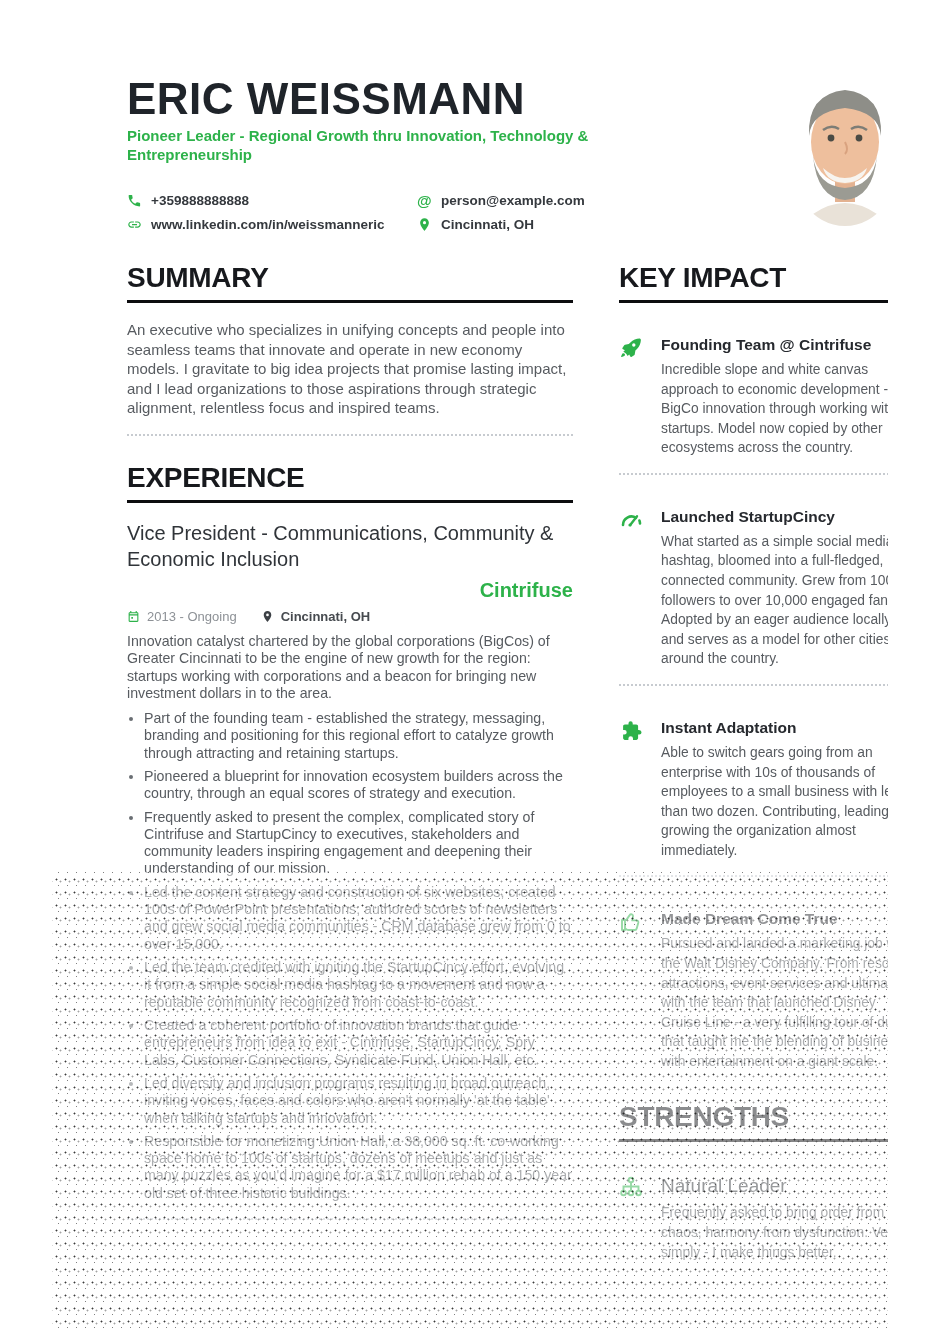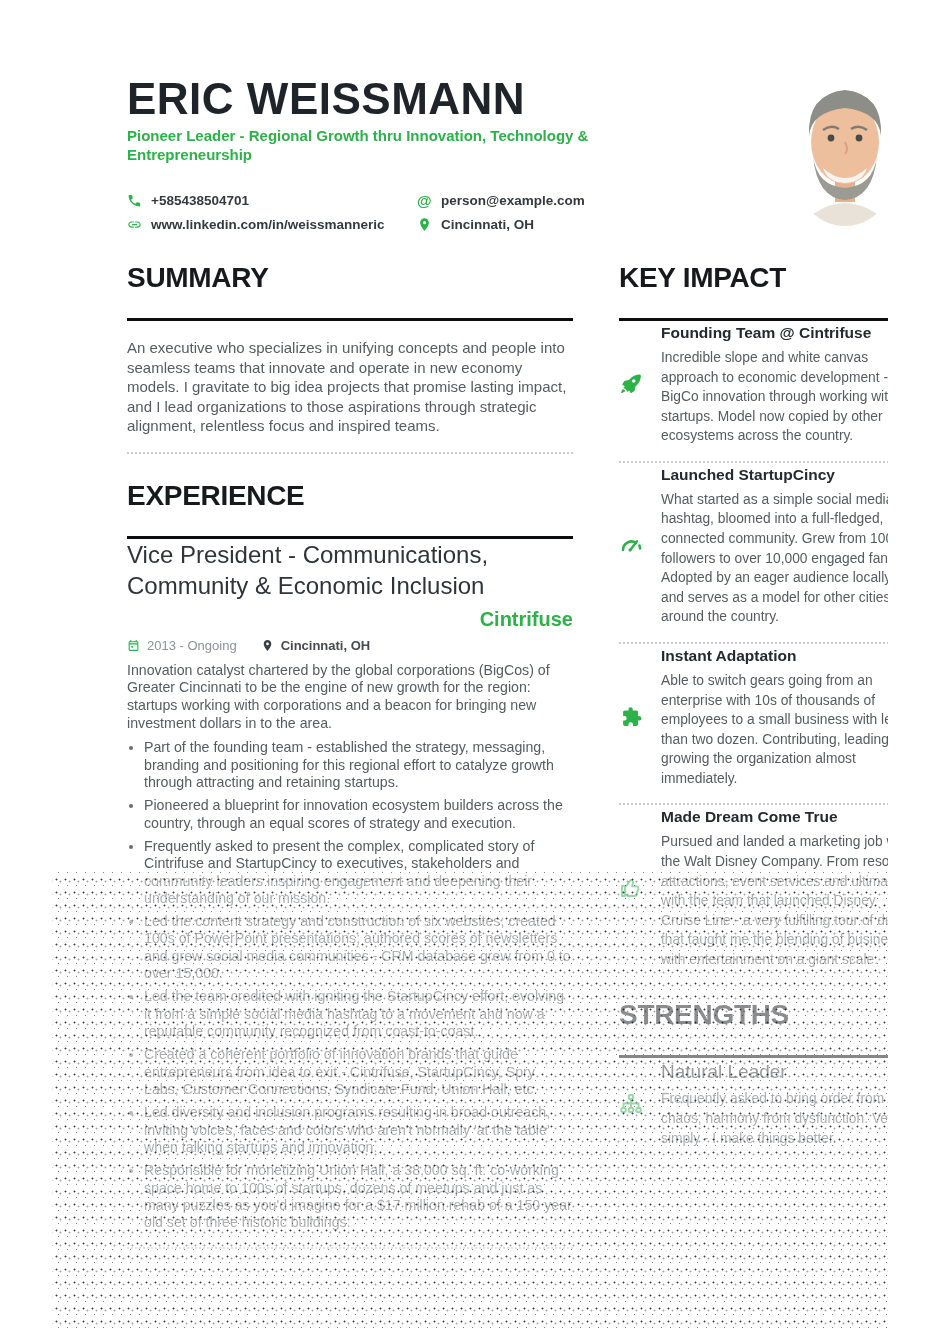--- a/index.html
+++ b/index.html
@@ -15,42 +15,42 @@
   .contact .cicon { display:inline-flex; width:15px; height:15px; margin-right:9px; color:#2db24a; flex:0 0 15px; }
   .contact .cicon svg { width:100%; height:100%; fill:#2db24a; }
   .at-glyph { font-size:15px; font-weight:700; color:#2db24a; line-height:15px; }
 
   .photo { position:absolute; left:731px; top:64px; width:124px; height:164px; }
 
   
   .left-col  { position:absolute; left:75px;  top:262px; width:446px; }
   .right-col { position:absolute; left:567px; top:262px; width:298px; }
 
-  h2.section-heading { font-size:28px; font-weight:800; color:#17191d; letter-spacing:-0.3px; padding-bottom:24px; border-bottom:3px solid #0c0d0f; }
+  h2.section-heading { font-size:28px; font-weight:800; color:#17191d; letter-spacing:-0.3px; padding-bottom:6px; border-bottom:3px solid #0c0d0f; }
   .dotted-divider { border-top:2px dotted #c7cbd0; margin:16px 0 0 0; height:0; }
 
   
   .summary-text { margin-top:17px; font-size:15px; line-height:1.3; color:#575b60; }
 
   
   .exp-heading { margin-top:26px; }
-  .job-title { font-size:24px; font-weight:400; color:#303439; line-height:1.3; }
+  .job-title { margin-top:17px; font-size:20px; font-weight:400; color:#303439; line-height:1.3; }
   .company { margin-top:7px; font-size:20px; font-weight:700; color:#2db24a;text-align:right; }
   .meta-row { margin-top:7px; display:flex; align-items:flex-start; gap:24px; }
   .meta { display:flex; align-items:center; font-size:13px; color:#8d9196; }
   .meta .micon { display:inline-flex; width:13px; height:13px; margin-right:7px; }
   .meta .micon svg { width:100%; height:100%; }
   .meta.loc { color:#464a4f; font-weight:700; }
   .job-desc { margin-top:9px; font-size:14.2px; line-height:1.24; color:#575b60; }
   ul.bullets { margin:7px 0 0 0; padding-left:17px; list-style:disc; }
   ul.bullets li { margin-bottom:6px; font-size:14.2px; line-height:1.22; color:#575b60; }
   ul.bullets li::marker { color:#6a6e73; }
 
   
-  .impact-item { display:flex; margin-top:3px;align-items:center; }
+  .impact-item { display:flex; margin-top:33px; }
   .impact-icon { flex:0 0 26px; width:26px; height:26px; margin-right:16px; }
   .impact-icon svg { width:24px; height:24px; }
   .impact-body { flex:1; }
   .impact-title { font-size:15.5px; font-weight:700; color:#26292e; margin-bottom:6px; }
   .impact-text { font-size:13.8px; line-height:1.42; color:#575b60; }
   .rc-divider { border-top:2px dotted #c7cbd0; margin:15px 0 0 0; height:0; }
   .strengths-heading { margin-top:30px; }
   .strength-title { font-size:19px; font-weight:400; color:#303439; margin-bottom:6px; }
 
   
@@ -74,21 +74,21 @@
   <h1 class="name">ERIC WEISSMANN</h1>
   <div class="headline">Pioneer Leader - Regional Growth thru Innovation, Technology &amp; Entrepreneurship</div>
 
   <div class="contacts">
     <div class="contact">
       <span class="cicon">
         <svg viewBox="0 0 24 24">
             <path d="M6.54 10.8c1.44 2.83 3.76 5.14 6.59 6.59l2.2-2.2c.27-.27.67-.36 1.02-.24 1.12.37 2.33.57 3.57.57.61 0 1.08.47 1.08 1.08v3.75c0 .61-.47 1.08-1.08 1.08C10.61 21.43 2.57 13.39 2.57 4.08 2.57 3.47 3.04 3 3.65 3H7.4c.61 0 1.08.47 1.08 1.08 0 1.25.2 2.45.57 3.57.11.35.03.74-.25 1.02l-2.26 2.13z"></path>
           </svg>
       </span>
-      <span>+585438504701</span>
+      <span>+359888888888</span>
     </div>
     <div class="contact">
       <span class="cicon at-glyph">@</span>
       <span>person@example.com</span>
     </div>
     <div class="contact">
       <span class="cicon">
         <svg viewBox="0 0 24 24">
             <path d="M3.9 12c0-1.71 1.39-3.1 3.1-3.1h4V7H7c-2.76 0-5 2.24-5 5s2.24 5 5 5h4v-1.9H7c-1.71 0-3.1-1.39-3.1-3.1zM8 13h8v-2H8v2zm9-6h-4v1.9h4c1.71 0 3.1 1.39 3.1 3.1s-1.39 3.1-3.1 3.1h-4V17h4c2.76 0 5-2.24 5-5s-2.24-5-5-5z"></path>
           </svg>

